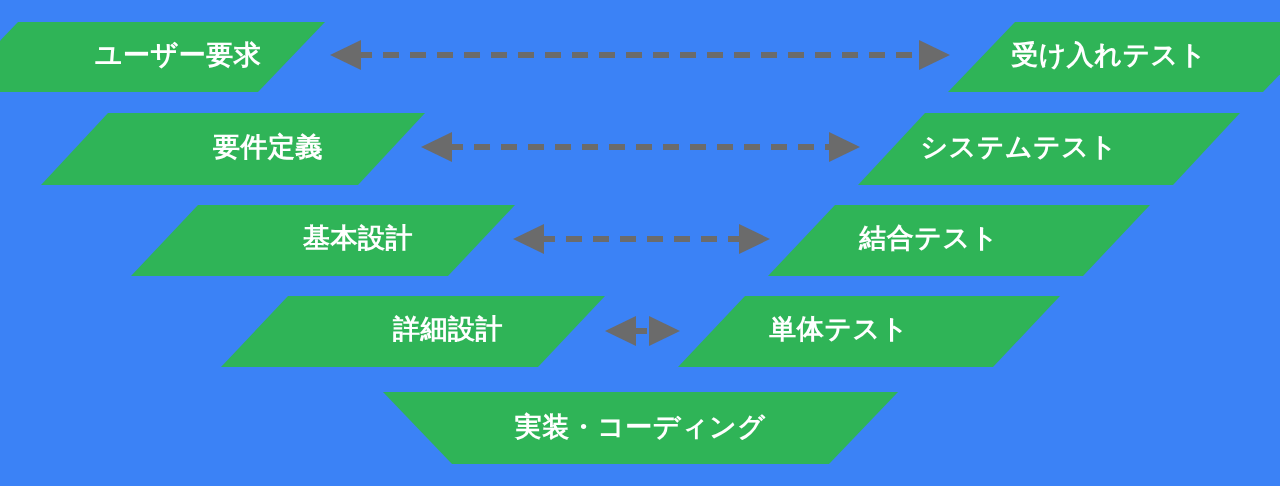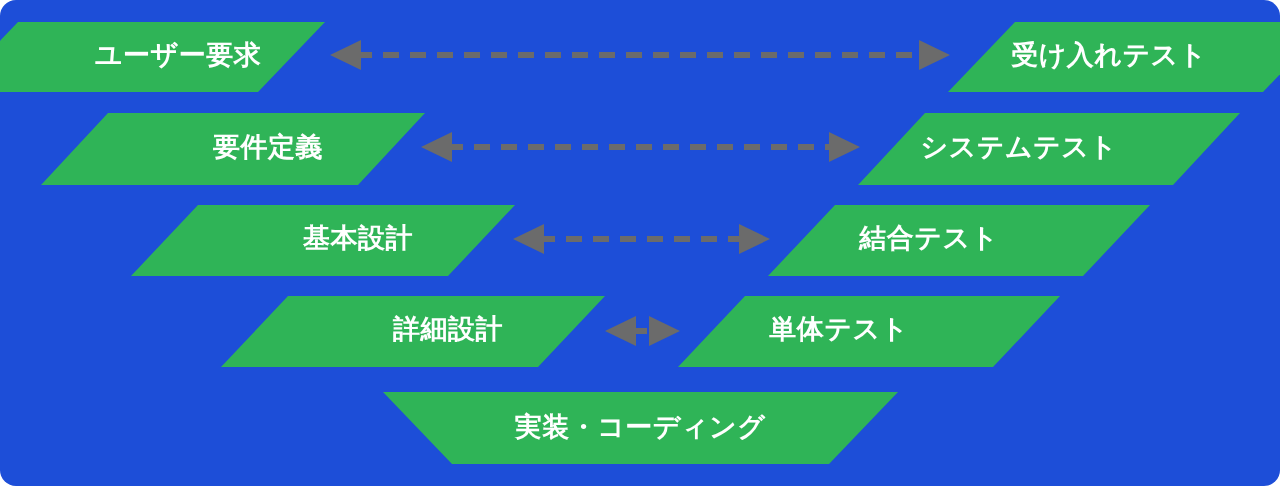--- a/index.html
+++ b/index.html
@@ -7,23 +7,22 @@
     padding: 0;
     background: #ffffff;
   }
   body {
     font-family: "Liberation Sans", "DejaVu Sans", sans-serif;
   }
   #canvas {
     position: relative;
     width: 1280px;
     height: 486px;
-    background: #1d4ed8;
+    background: #3b82f6;
     overflow: hidden;
-    border-radius: 16px;
   }
   #vmodel-svg {
     position: absolute;
     left: 0;
     top: 0;
     width: 1280px;
     height: 486px;
     display: block;
   }
   .stage-label {

